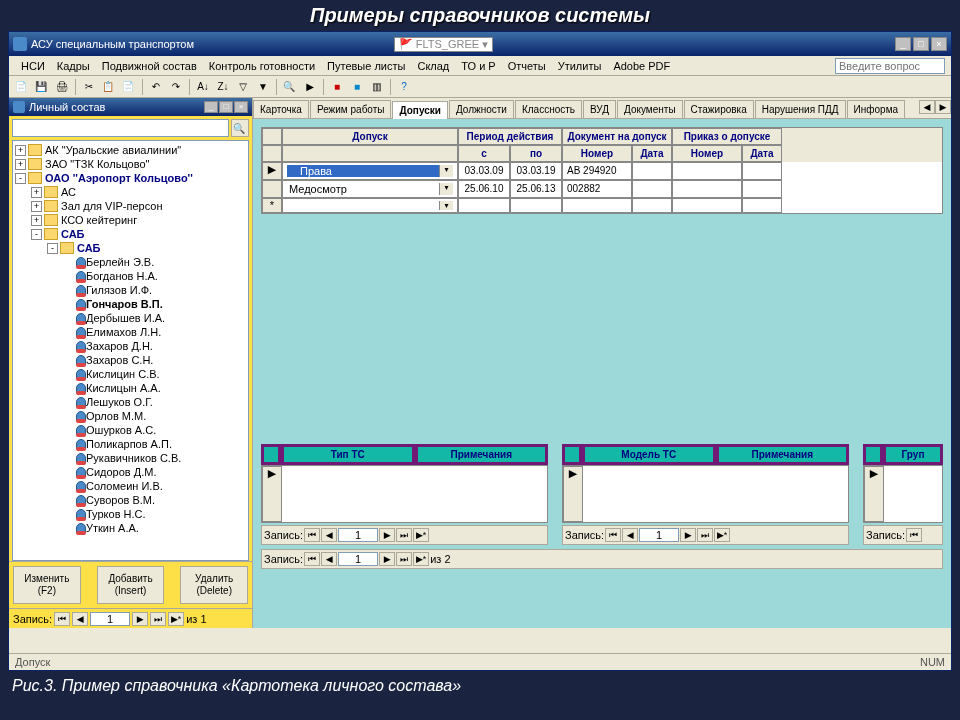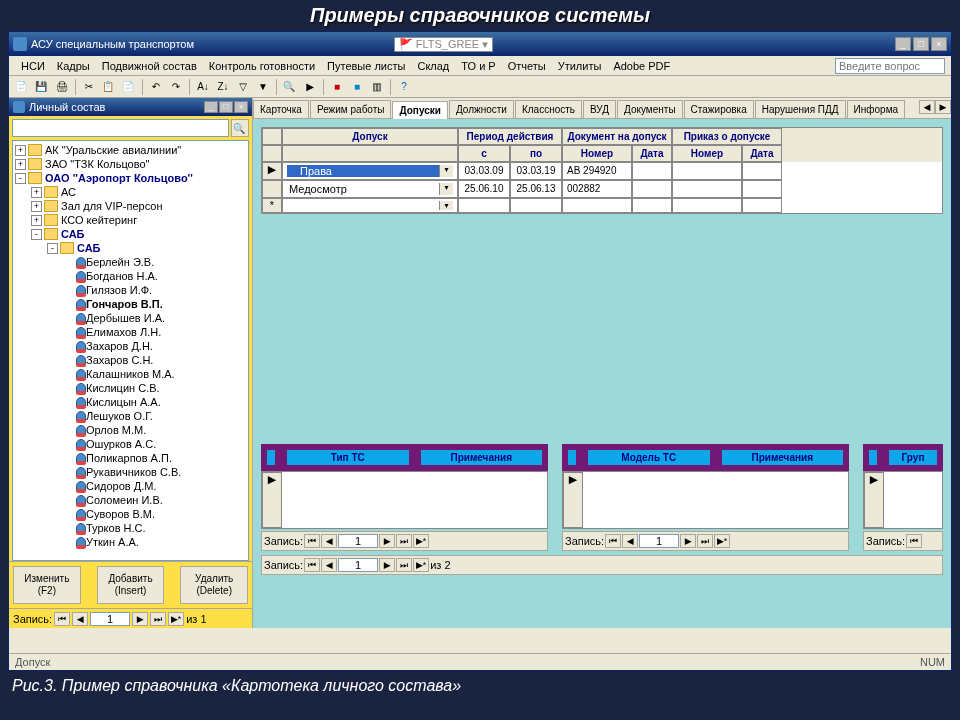--- a/index.html
+++ b/index.html
@@ -53,21 +53,21 @@
 .grid-header{display:flex;background:#ece9d8}
 .grid-cell{border:1px solid #888;padding:2px 4px;font-size:10px;text-align:center}
 .gh{background:#ece9d8;color:#000080;font-weight:bold}
 .grid-row{display:flex;background:#fff}
 .row-selector{width:20px;background:#ece9d8;border:1px solid #888;text-align:center}
 .dopusk-col{width:176px}
 .date-col{width:52px}
 .sub-grids{display:flex;gap:14px;margin-top:230px}
 .sub-grid{flex:1}
 .sub-header{display:flex}
-.sub-cell{border:6px solid #701a75;padding:2px 4px;font-size:10px;text-align:center;background:#0ea5e9;color:#000080;font-weight:bold}
+.sub-cell{border:3px solid #701a75;padding:2px 4px;font-size:10px;text-align:center;background:#14b8a6;color:#000080;font-weight:bold}
 .sub-body{background:#fff;height:58px;border:1px solid #888;display:flex}
 .sub-nav-row{display:flex;align-items:center;padding:2px;gap:1px;background:#ece9d8;border:1px solid #aca899;font-size:9px}
 .statusbar{position:absolute;bottom:0;left:0;right:0;background:#ece9d8;border-top:1px solid #aca899;padding:2px 6px;display:flex;font-size:10px;color:#555}
 .sb-right{margin-left:auto}
 .caption{color:#fff;font-size:16px;font-style:italic;padding:6px 12px}
 .dropdown-btn{width:14px;background:#ece9d8;border-left:1px solid #888;text-align:center;font-size:8px}
 .selected-cell{background:#316ac5;color:#fff}
 </style>
 </head>
 <body>
@@ -215,25 +215,20 @@
           </div>
           <div class="tree-item indent-3">
             <span class="tree-spacer"></span>
             <span class="person-icon"></span>
             <span>Захаров Д.Н.</span>
           </div>
           <div class="tree-item indent-3">
             <span class="tree-spacer"></span>
             <span class="person-icon"></span>
             <span>Захаров С.Н.</span>
-          </div>
-          <div class="tree-item indent-3">
-            <span class="tree-spacer"></span>
-            <span class="person-icon"></span>
-            <span>Калашников М.А.</span>
           </div>
           <div class="tree-item indent-3">
             <span class="tree-spacer"></span>
             <span class="person-icon"></span>
             <span>Кислицин С.В.</span>
           </div>
           <div class="tree-item indent-3">
             <span class="tree-spacer"></span>
             <span class="person-icon"></span>
             <span>Кислицын А.А.</span>

